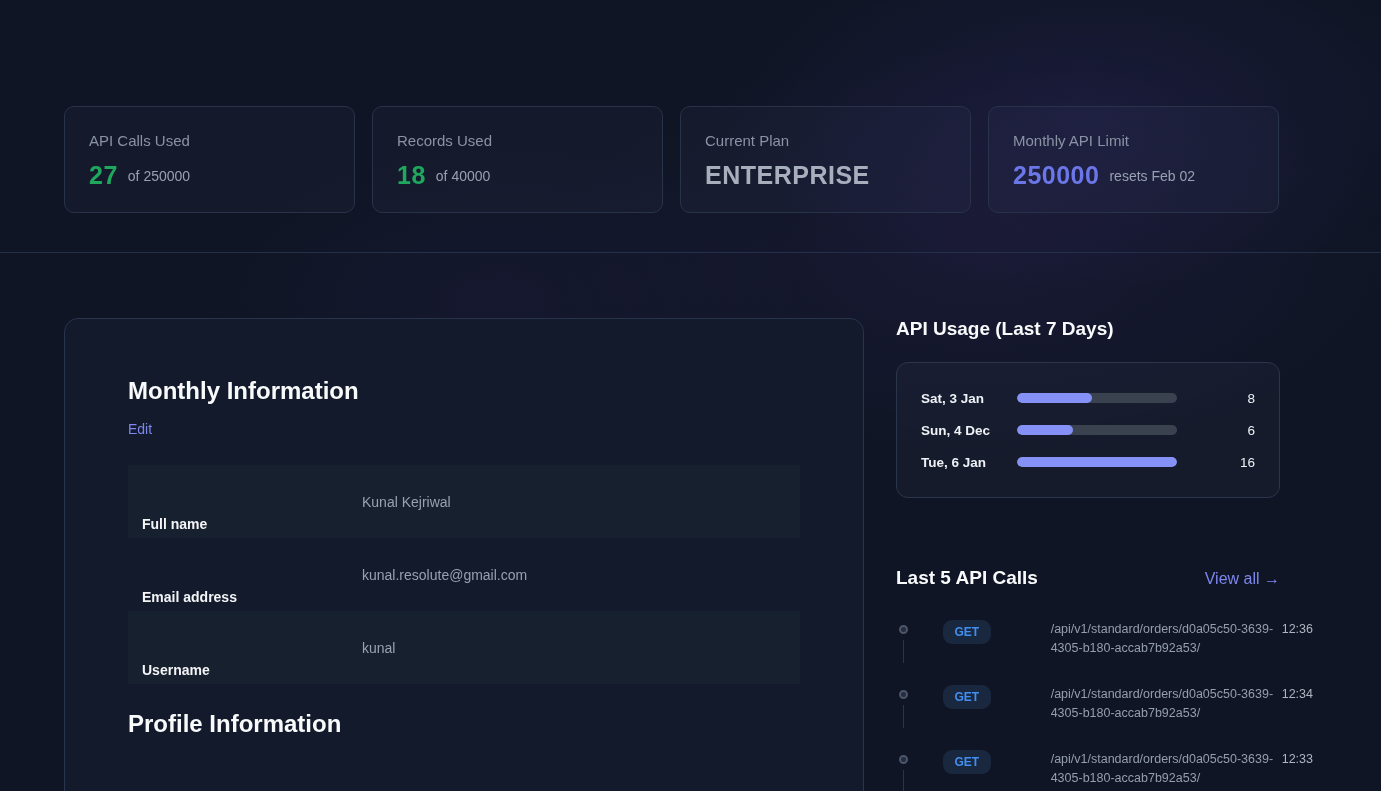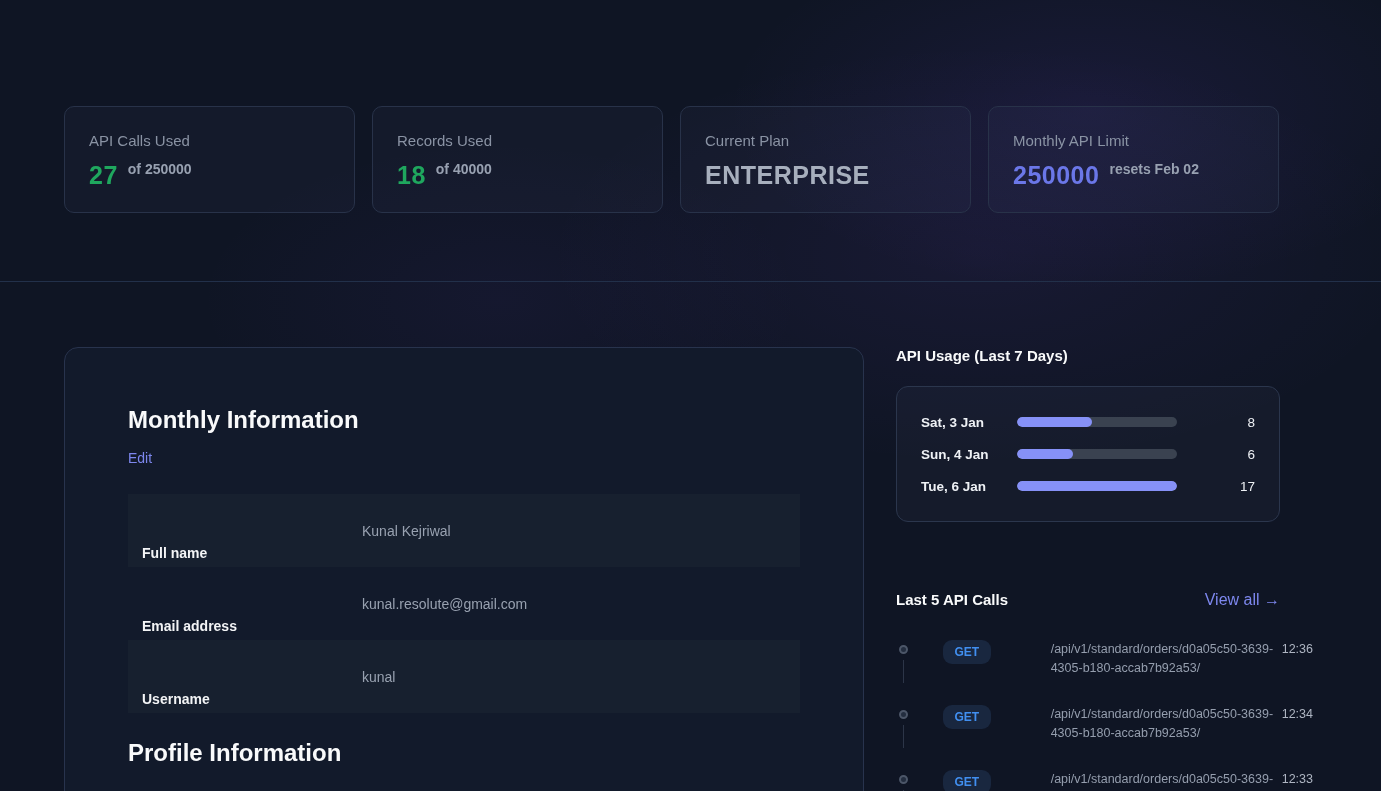--- a/index.html
+++ b/index.html
@@ -7,48 +7,48 @@
   body {
     font-family:"Liberation Sans", sans-serif;
     color:#e5e7eb;
     background:
       radial-gradient(520px 260px at 1090px 110px, rgba(128,80,255,0.09), transparent 70%),
       radial-gradient(620px 300px at 980px 255px, rgba(150,85,255,0.07), transparent 70%),
       radial-gradient(420px 220px at 500px 300px, rgba(120,70,220,0.06), transparent 72%),
       #0f1524;
   }
   
-  .top-section { height:282px; padding:106px 64px 0; border-bottom:1px solid #22304a; }
+  .top-section { height:253px; padding:106px 64px 0; border-bottom:1px solid #22304a; }
   .stats-row { display:flex; gap:17px; }
   .stat-card {
     width:291px; height:107px; padding:25px 24px;
     background:rgba(125,140,175,0.05);
     border:1px solid #283249; border-radius:10px;
   }
   .stat-label { font-size:15px; color:#8a93a4; margin-bottom:12px; }
-  .stat-value-row { display:flex; align-items:flex-start; gap:10px; }
+  .stat-value-row { display:flex; align-items:center; gap:10px; }
   .stat-value { font-size:25px; font-weight:700; letter-spacing:0.5px; }
-  .stat-suffix { font-size:14px; font-weight:700; color:#98a1b1; }
+  .stat-suffix { font-size:14px; font-weight:400; color:#98a1b1; }
   
   .main { display:flex; gap:32px; padding:65px 68px 0 64px; }
   .panel {
     width:800px; height:620px; padding:58px 63px;
     background:#121a2b; border:1px solid #28334d; border-radius:14px;
   }
   .panel-title { font-size:24px; font-weight:700; color:#f9fafb; }
   .edit-link { display:inline-block; margin-top:16px; font-size:14px; color:#7d87ee; text-decoration:none; cursor:pointer; }
   .fields { margin-top:27px; }
   .fields div.field-row:nth-of-type(odd) { background:#17202f; }
   .field-row { display:flex; align-items:center; height:73px; padding:0 14px; }
   .field-label { width:220px; font-size:14px; font-weight:700; color:#f3f4f6;margin-top:44px; }
   .field-value { font-size:14px; color:#98a1b0;text-align:right; }
   .profile-title { margin-top:26px; }
   
   .right-col { width:417px; }
-  .section-title { font-size:15px; font-weight:700; color:#f9fafb; }
+  .section-title { font-size:19px; font-weight:700; color:#f9fafb; }
   .usage-card {
     width:384px; margin-top:22px; padding:19px 24px;
     background:rgba(125,140,175,0.06);
     border:1px solid #2b364d; border-radius:12px;
   }
   .bar-row { display:flex; align-items:center; height:32px; }
   .bar-label { width:96px; font-size:13.5px; font-weight:700; color:#eef1f5; }
   .bar-track { width:160px; height:10px; border-radius:6px; background:#3a4250; overflow:hidden; }
   .bar-fill { height:100%; border-radius:6px; background:#8691f7; }
   .bar-value { flex:1; text-align:right; font-size:13.5px; color:#eef1f5; }
@@ -139,33 +139,33 @@
 
         <div class="bar-row">
           <span class="bar-label">Sat, 3 Jan</span>
           <div class="bar-track">
             <div class="bar-fill" style="width: 47.0588%;"></div>
           </div>
           <span class="bar-value">8</span>
         </div>
 
         <div class="bar-row">
-          <span class="bar-label">Sun, 4 Jan</span>
+          <span class="bar-label">Sun, 4 Dec</span>
           <div class="bar-track">
             <div class="bar-fill" style="width: 35.2941%;"></div>
           </div>
           <span class="bar-value">6</span>
         </div>
 
         <div class="bar-row">
           <span class="bar-label">Tue, 6 Jan</span>
           <div class="bar-track">
             <div class="bar-fill" style="width: 100%;"></div>
           </div>
-          <span class="bar-value">17</span>
+          <span class="bar-value">16</span>
         </div>
       </div>
 
     <div class="calls-header">
       <h3 class="section-title">Last 5 API Calls</h3>
       <a class="view-all">View all →</a>
     </div>
 
     <div class="calls-list">
 

